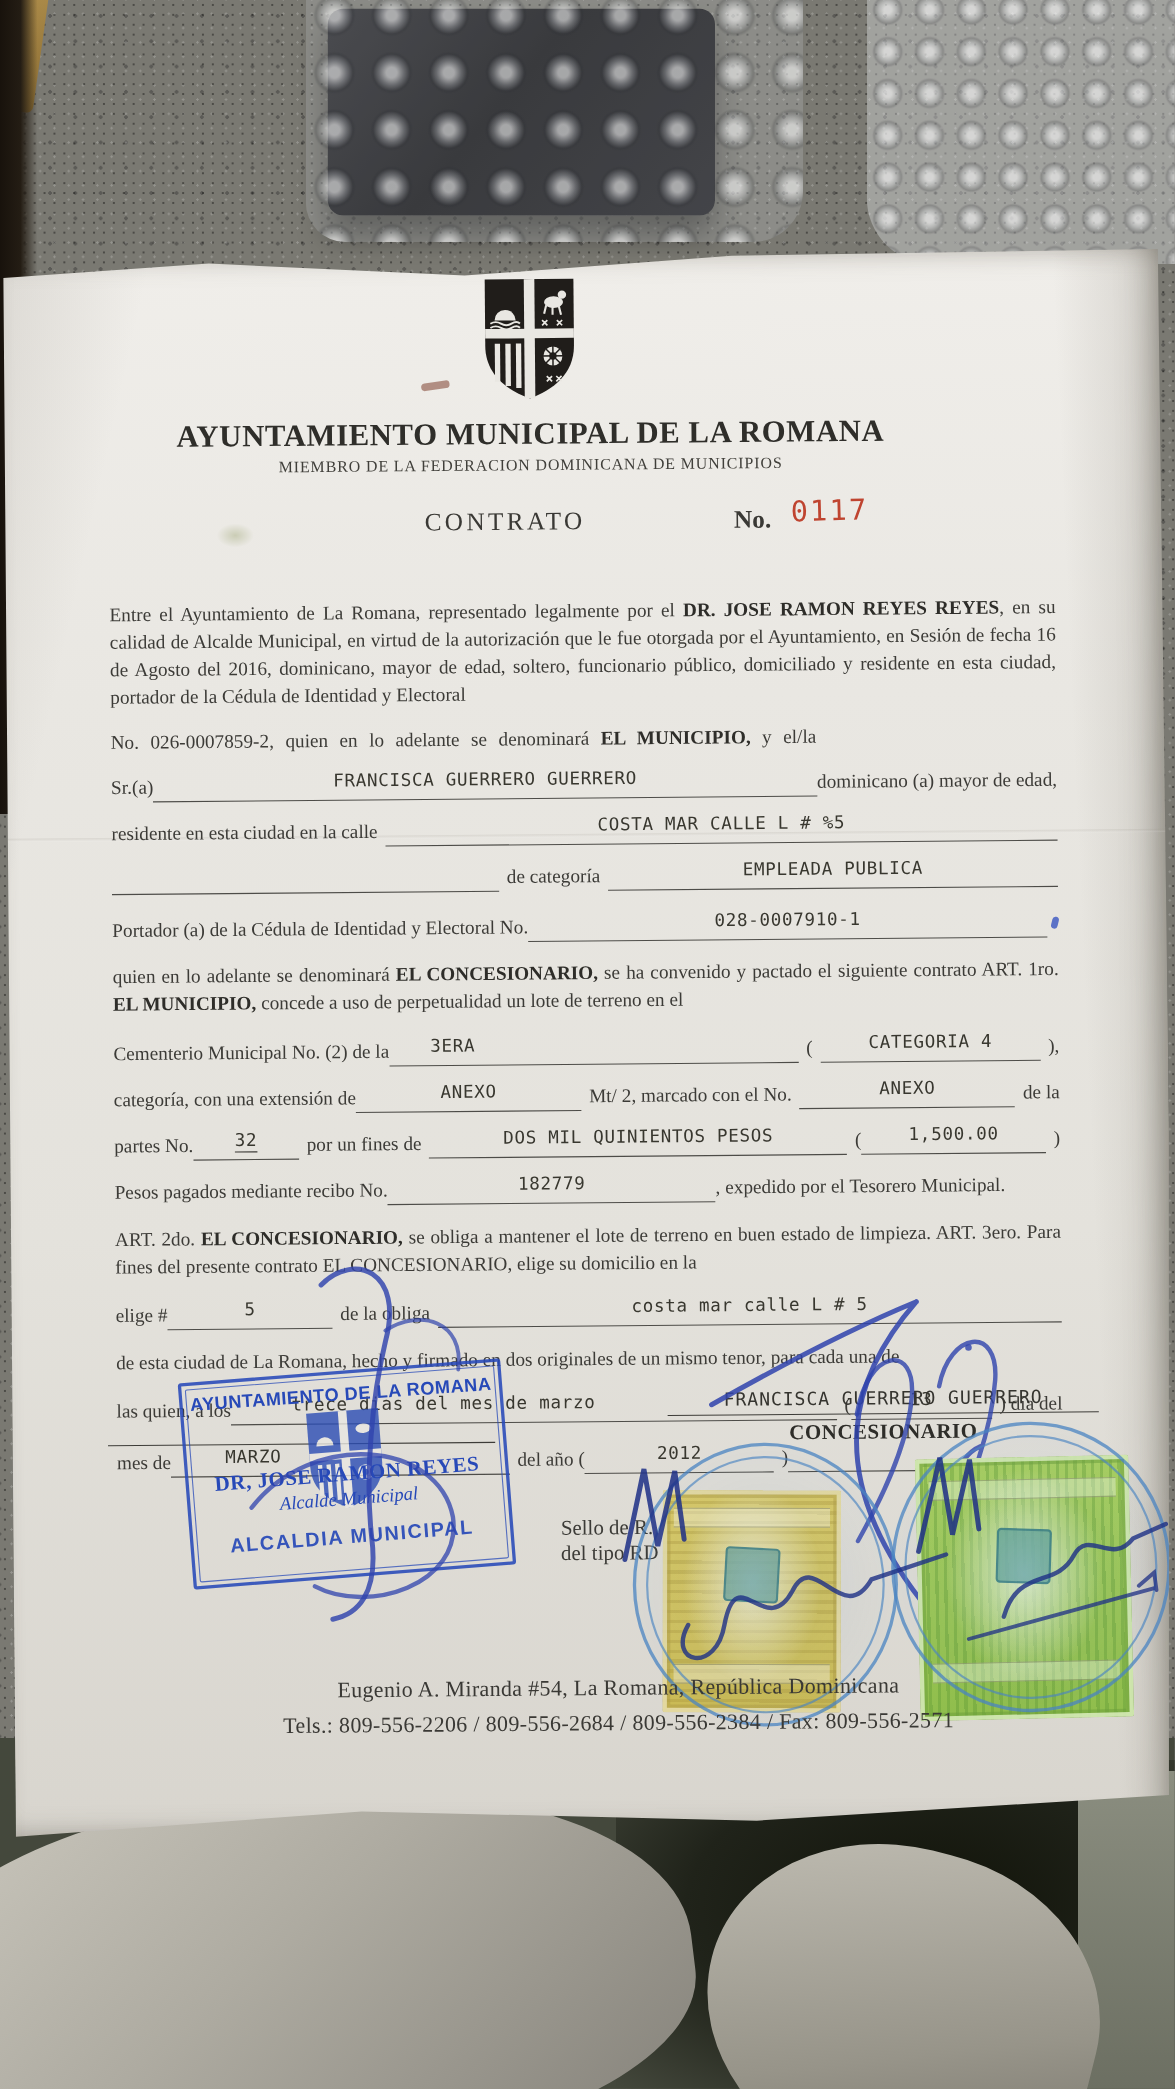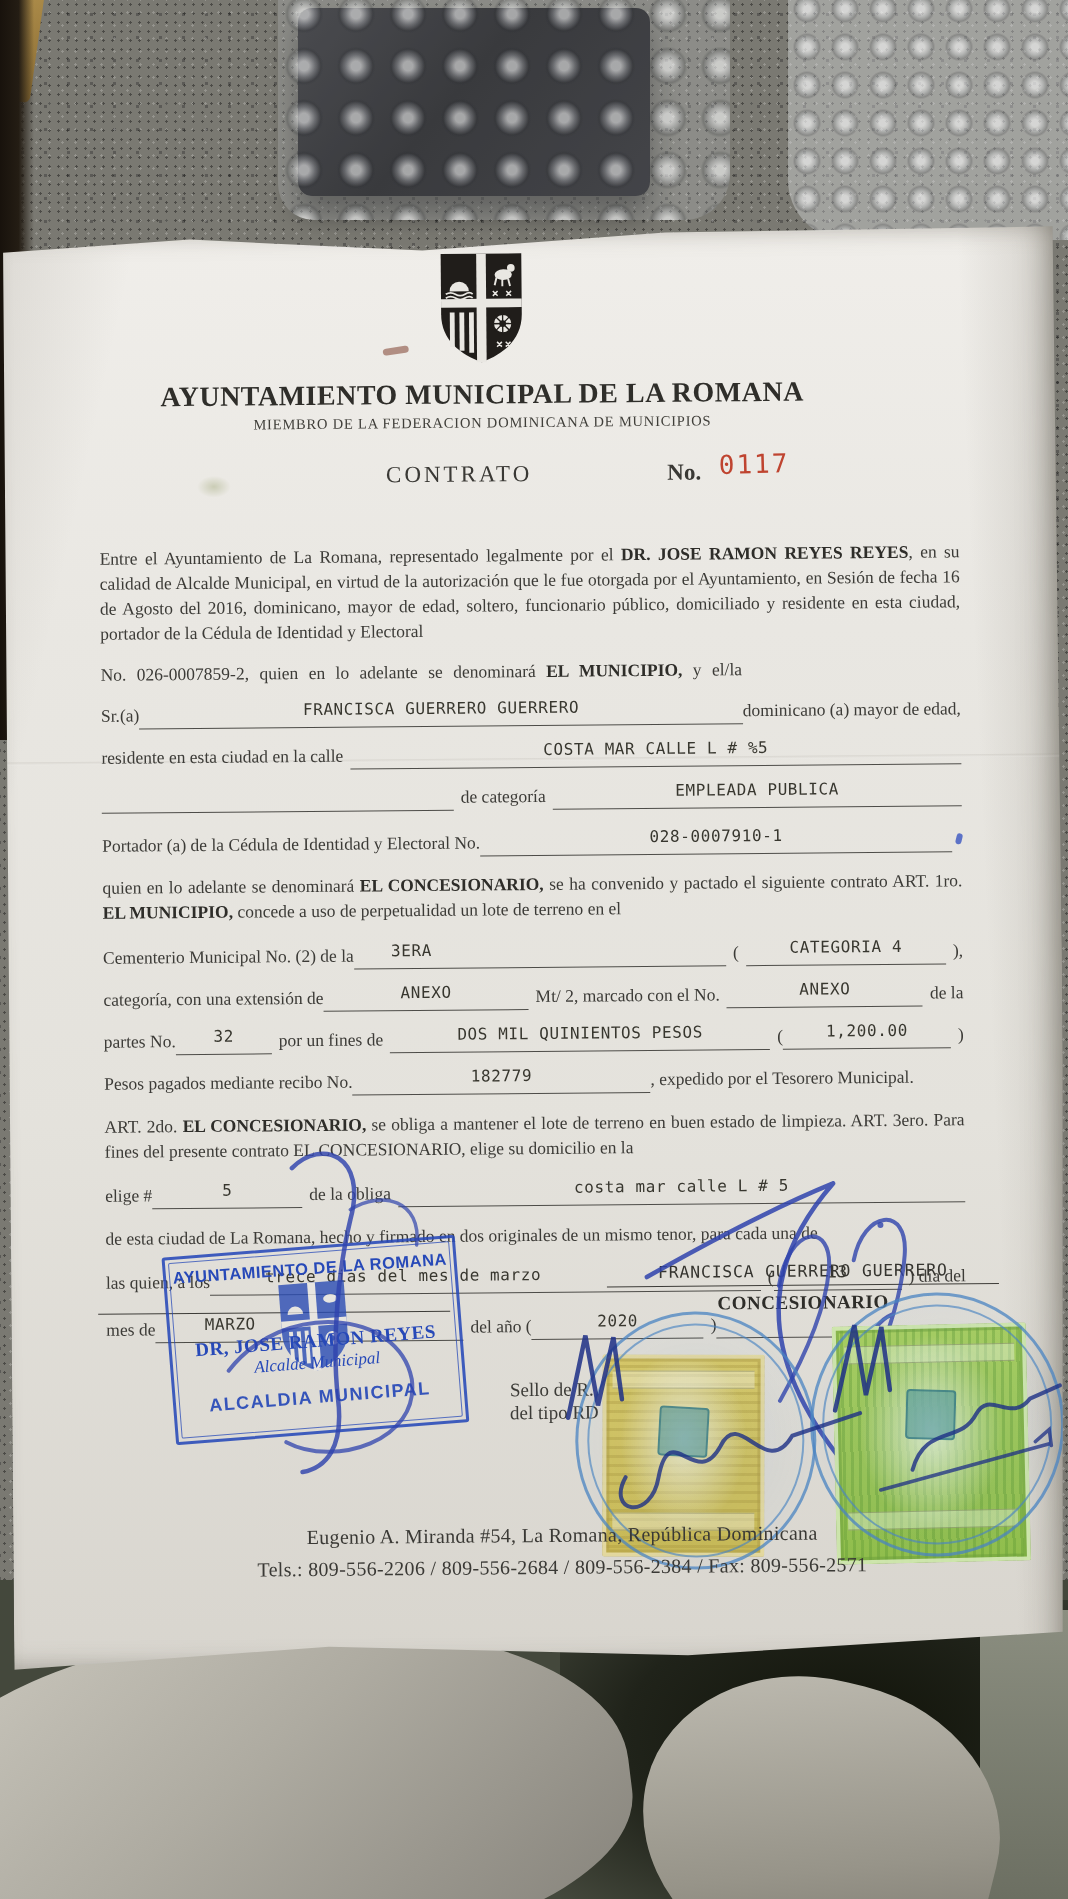--- a/index.html
+++ b/index.html
@@ -225,25 +225,25 @@
     <div class="fl">
       <span class="lbl">categoría, con una extensión de</span>
       <span class="fill" style="flex:0 0 205px;"><span class="tw">ANEXO</span></span>
       <span class="lbl sp-l sp-r">Mt/ 2, marcado con el No.</span>
       <span class="fill"><span class="tw">ANEXO</span></span>
       <span class="lbl sp-l">de la</span>
     </div>
 
     <div class="fl">
       <span class="lbl">partes No.</span>
-      <span class="fill" style="flex:0 0 96px;"><span class="tw">32</span></span>
+      <span class="fill" style="flex:0 0 96px;text-decoration:underline;"><span class="tw">32</span></span>
       <span class="lbl sp-l sp-r">por un fines de</span>
       <span class="fill"><span class="tw">DOS MIL QUINIENTOS PESOS</span></span>
       <span class="lbl sp-l">(</span>
-      <span class="fill" style="flex:0 0 168px;"><span class="tw">1,200.00</span></span>
+      <span class="fill" style="flex:0 0 168px;"><span class="tw">1,500.00</span></span>
       <span class="lbl sp-l">)</span>
     </div>
 
     <div class="fl">
       <span class="lbl">Pesos pagados mediante recibo No.</span>
       <span class="fill" style="flex:0 0 298px;"><span class="tw">182779</span></span>
       <span class="lbl">, expedido por el Tesorero Municipal.</span>
     </div>
 
     <p style="margin-top:17px;"><span>ART. 2do. </span><b>EL CONCESIONARIO,</b><span> se obliga a mantener el lote de terreno en buen estado de limpieza. ART. 3ero. Para fines del presente contrato EL CONCESIONARIO, elige su domicilio en la</span></p>
@@ -266,21 +266,21 @@
       <span class="fill" style="flex:0 0 128px;"><span class="tw">13</span></span>
       <span class="lbl sp-l">) día del</span>
     </div>
 
     <div class="fl" style="margin-top:19px;">
       <span class="lbl">mes de</span>
       <span class="fill" style="flex:0 0 308px;">
           <span class="tw tw-left" style="left:16%;">MARZO</span>
         </span>
       <span class="lbl sp-l">del año (</span>
-      <span class="fill" style="flex:0 0 172px;"><span class="tw">2020</span></span>
+      <span class="fill" style="flex:0 0 172px;"><span class="tw">2012</span></span>
       <span class="lbl sp-l">)</span>
       <span class="fill" style="flex:0 0 118px;"></span>
     </div>
   </div>
 
   <div class="sig-line-mayor"></div>
   <div class="mayor-stamp">
     <div class="inner"></div>
     <svg class="stamp-crest" width="78" height="104" viewBox="0 0 100 120" style="opacity:.8;">
       <path d="M8,3 L92,3 L92,66 C92,93 72,108 50,116 C28,108 8,93 8,66 Z" fill="#2b4db5"></path>

